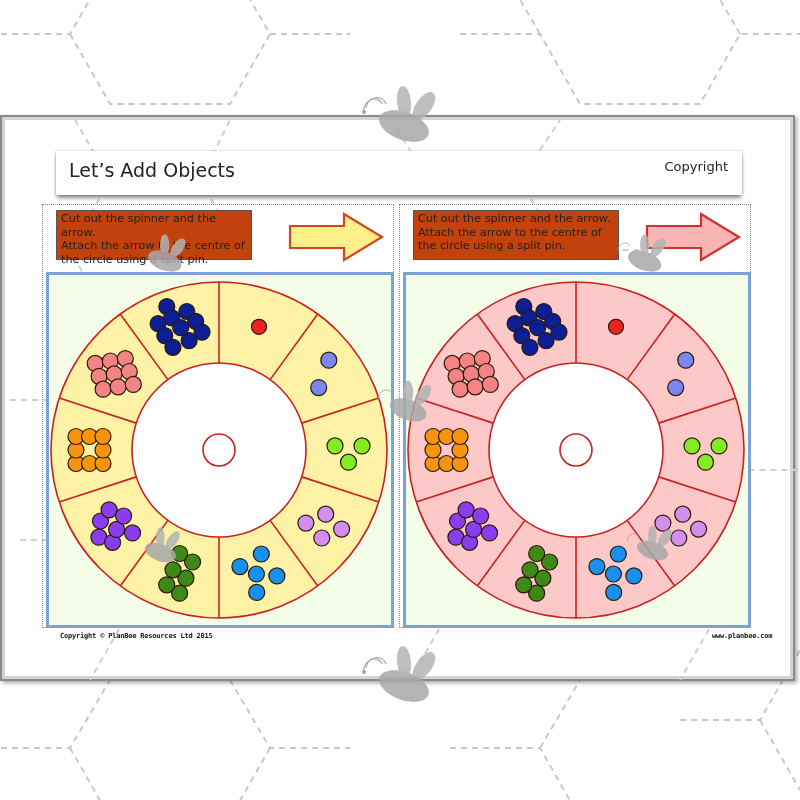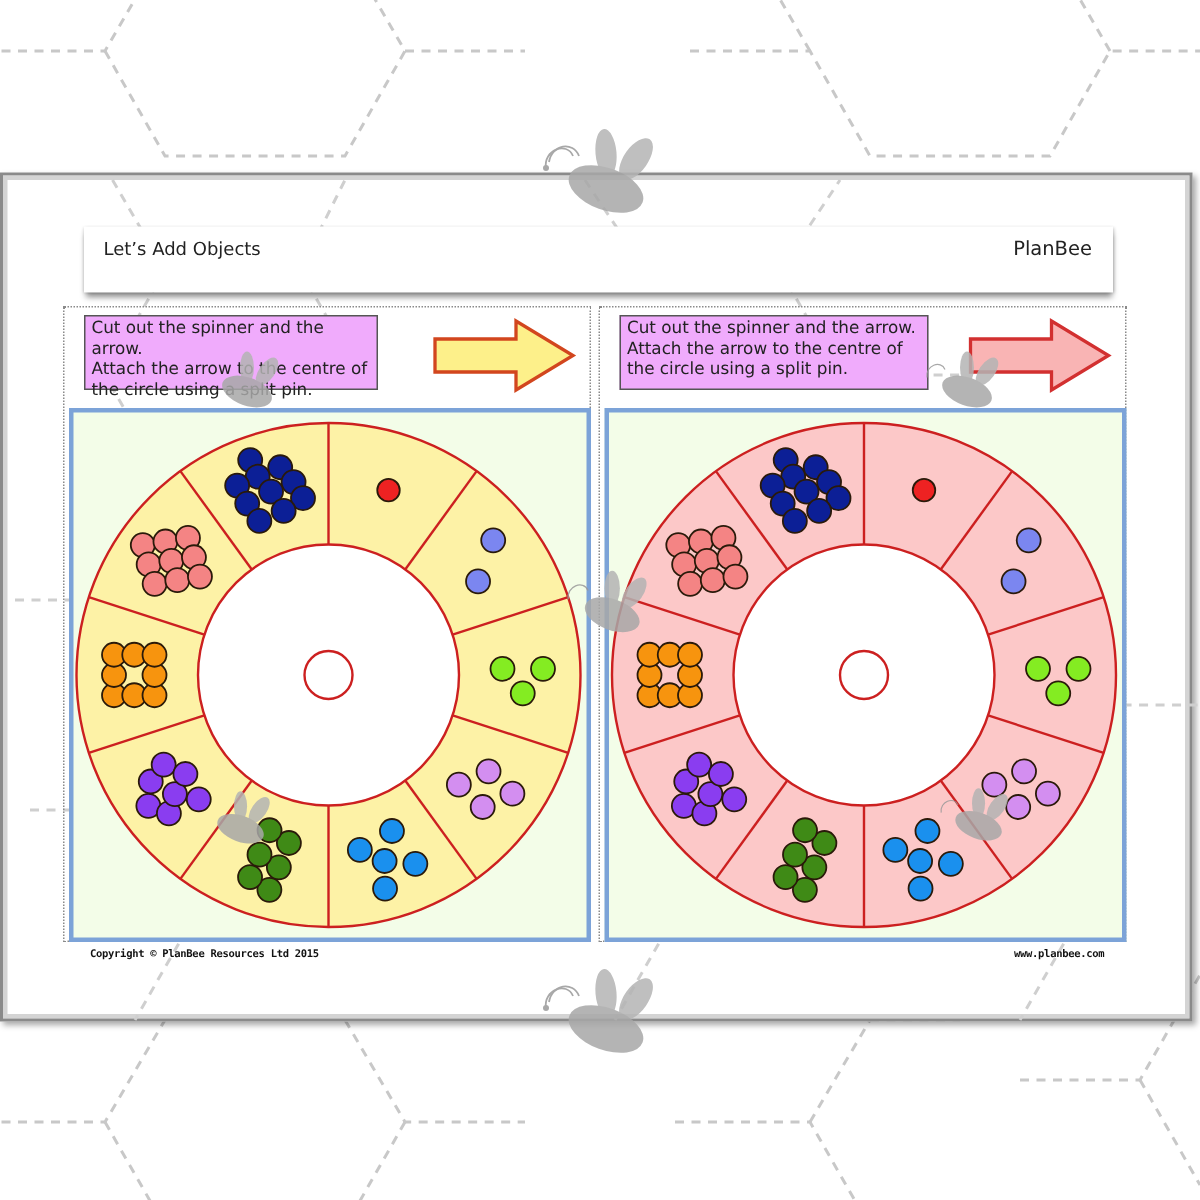--- a/index.html
+++ b/index.html
@@ -1,28 +1,28 @@
 <!DOCTYPE html>
 <html><head>
 <meta charset="utf-8">
 <style>
   html,body{margin:0;padding:0;}
   body{width:800px;height:800px;position:relative;overflow:hidden;background:#ffffff;font-family:"DejaVu Sans",sans-serif;}
   .hexbg{position:absolute;left:0;top:0;width:800px;height:800px;}
   .page{position:absolute;left:0;top:115px;width:795px;height:566px;background:#fff;border:2px solid #8a8a8a;box-shadow:inset 0 0 0 3px #d4d4d4, 2px 2px 4px rgba(0,0,0,0.35);box-sizing:border-box;}
   .page-hex{position:absolute;left:0;top:0;width:800px;height:800px;pointer-events:none;}
   .header{position:absolute;left:56px;top:151px;width:686px;height:44px;background:#fff;box-shadow:0 4px 4px -1px rgba(0,0,0,0.45), -1px 0 2px rgba(0,0,0,0.15), 1px 0 2px rgba(0,0,0,0.15);}
-  .header-title{position:absolute;left:13px;top:8px;font-size:12px;color:#222;font-family:"DejaVu Sans",sans-serif;}
+  .header-title{position:absolute;left:13px;top:8px;font-size:19px;color:#222;font-family:"DejaVu Sans",sans-serif;}
   .header-sub{position:absolute;right:14px;top:8px;font-size:13px;color:#222;}
   .panel{position:absolute;top:204px;width:352px;height:424px;border:1px dotted #8a8a8a;box-sizing:border-box;}
-  .instr{position:absolute;top:210px;width:196px;height:50px;border:1.5px solid #555;background:#f0abfc;box-sizing:border-box;padding:1px 4px;font-size:11.2px;line-height:13.5px;color:#222;}
+  .instr{position:absolute;top:210px;width:196px;height:50px;border:1.5px solid #555;background:#c2410c;box-sizing:border-box;padding:1px 4px;font-size:11.2px;line-height:13.5px;color:#222;}
   .spinner-box{position:absolute;top:272px;width:348px;height:356px;background:#f3fde8;border:3px solid #7ca3d8;box-sizing:border-box;}
   .spinner-svg{position:absolute;left:0;top:0;}
   .footer-copy{position:absolute;left:60px;top:632px;font-size:7px;font-weight:bold;color:#111;font-family:"DejaVu Sans Mono",monospace;letter-spacing:-0.2px;}
-  .footer-url{position:absolute;left:676px;top:632px;font-size:7px;font-weight:bold;color:#111;font-family:"DejaVu Sans Mono",monospace;letter-spacing:-0.2px;}
+  .footer-url{position:absolute;left:712px;top:632px;font-size:7px;font-weight:bold;color:#111;font-family:"DejaVu Sans Mono",monospace;letter-spacing:-0.2px;}
   .arrow{position:absolute;}
   .bee{position:absolute;opacity:0.85;}
 </style>
 </head>
 <body>
 
 <svg class="hexbg" width="800" height="800" viewBox="0 0 800 800">
   <g fill="none" stroke="#c8c8c8" stroke-width="2" stroke-dasharray="6 5">
     <path d="M-10 34 L70 34 L110 -35"></path>
     <path d="M70 34 L110 104 L230 104 L270 34 L230 -35"></path>
@@ -59,21 +59,21 @@
     <path d="M20 540 L90 540"></path>
     <path d="M480 540 L560 540"></path>
     <path d="M130 610 L90 680"></path>
     <path d="M450 610 L410 680"></path>
     <path d="M720 610 L680 680"></path>
   </g>
 </svg>
 
 <div class="header">
   <span class="header-title">Let’s Add Objects</span>
-  <span class="header-sub">PlanBee</span>
+  <span class="header-sub">Copyright</span>
 </div>
 
 <div class="panel" style="left:42px;"></div>
 <div class="instr" style="left:56px;">
   <div>Cut out the spinner and the arrow.</div>
   <div>Attach the arrow to the centre of</div>
   <div>the circle using a split pin.</div>
 </div>
 <svg class="arrow" style="left:286px;top:210px;" width="100" height="54" viewBox="0 0 100 54">
   <path d="M4 16 L58 16 L58 4 L96 27 L58 50 L58 38 L4 38 Z" fill="#fdf08a" stroke="#d2461e" stroke-width="2.2" stroke-linejoin="miter"></path>

